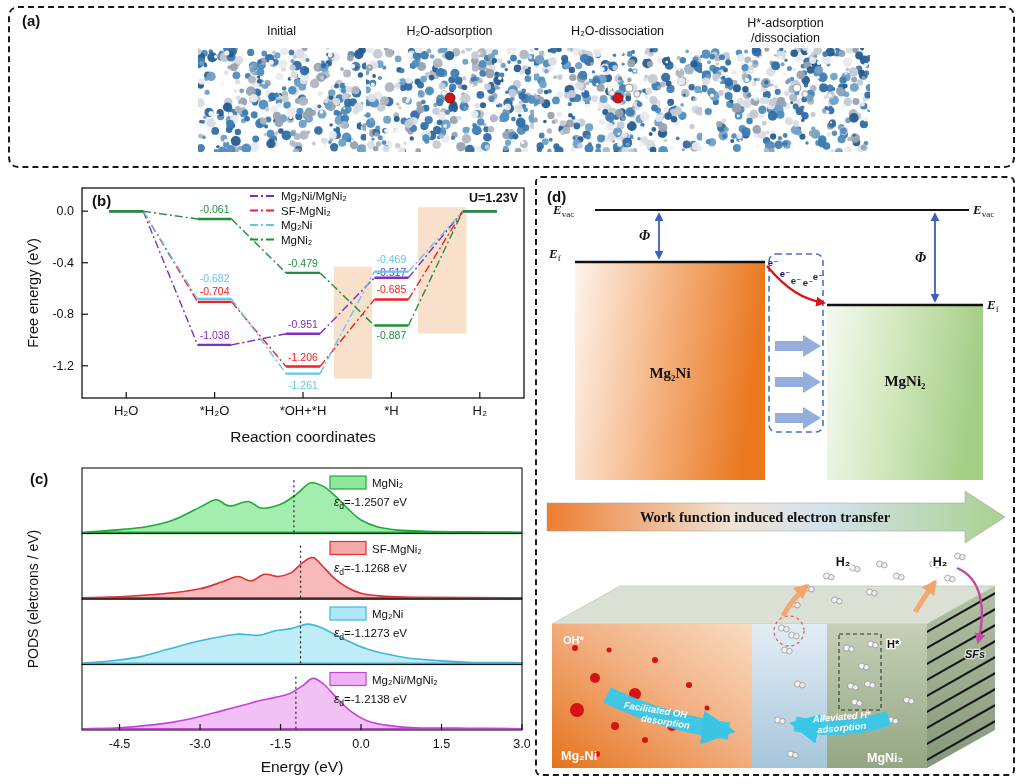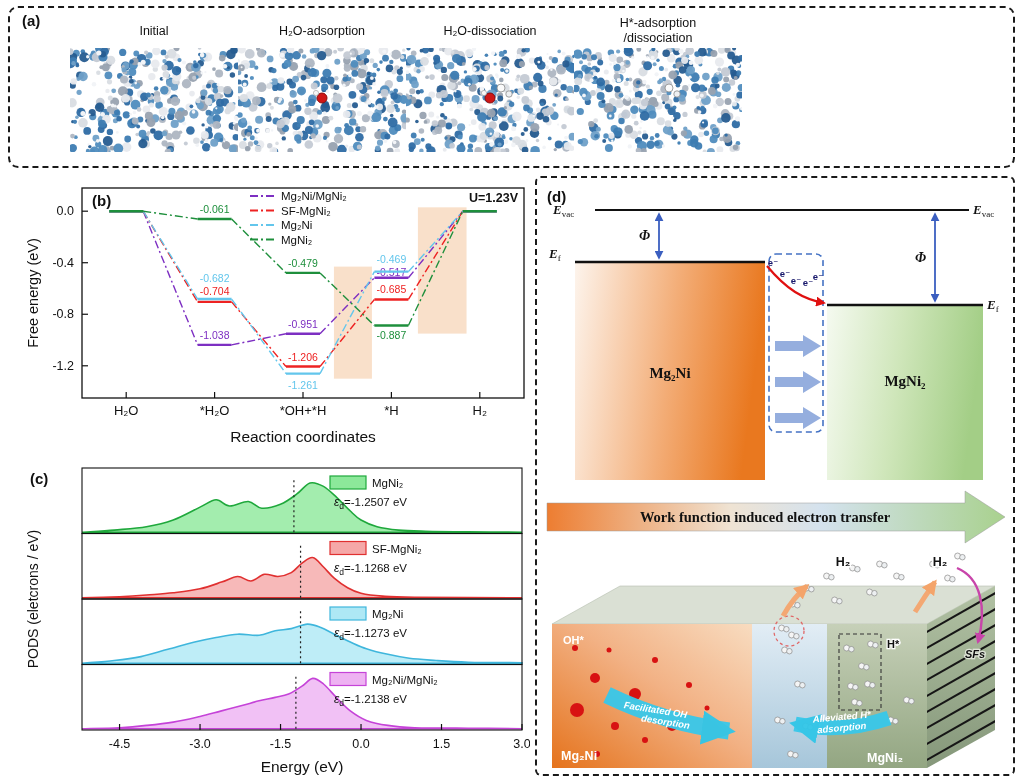--- a/index.html
+++ b/index.html
@@ -2,21 +2,21 @@
 <html><head>
 <meta charset="utf-8">
 <style>
   html,body{margin:0;padding:0;background:#fff;}
   .page{position:relative;width:1023px;height:784px;background:#fff;
         font-family:"Liberation Sans","DejaVu Sans",sans-serif;color:#111;overflow:hidden;}
   .panel-a{position:absolute;left:8px;top:6px;width:1007px;height:162px;
            border:2px dashed #1a1a1a;border-radius:10px;box-sizing:border-box;}
   .tag-a{position:absolute;left:12px;top:4px;font-weight:bold;font-size:15px;}
   .a-items{position:absolute;left:60px;right:16px;top:6px;bottom:4px;
-           display:flex;justify-content:flex-start;align-items:flex-start;}
+           display:flex;justify-content:center;align-items:flex-start;}
   .a-item{display:flex;flex-direction:column;align-items:center;}
   .a-title{font-size:12.5px;line-height:15px;text-align:center;white-space:pre-line;
            height:34px;display:flex;align-items:center;justify-content:center;}
   svg.a-img{width:168px;height:104px;display:block;}
   #chartB{position:absolute;left:22px;top:176px;}
   #chartC{position:absolute;left:22px;top:462px;}
   .panel-d{position:absolute;left:535px;top:176px;width:480px;height:600px;
            border:2px dashed #1a1a1a;border-radius:6px;box-sizing:border-box;}
   #diagD{display:block;}
 </style>

